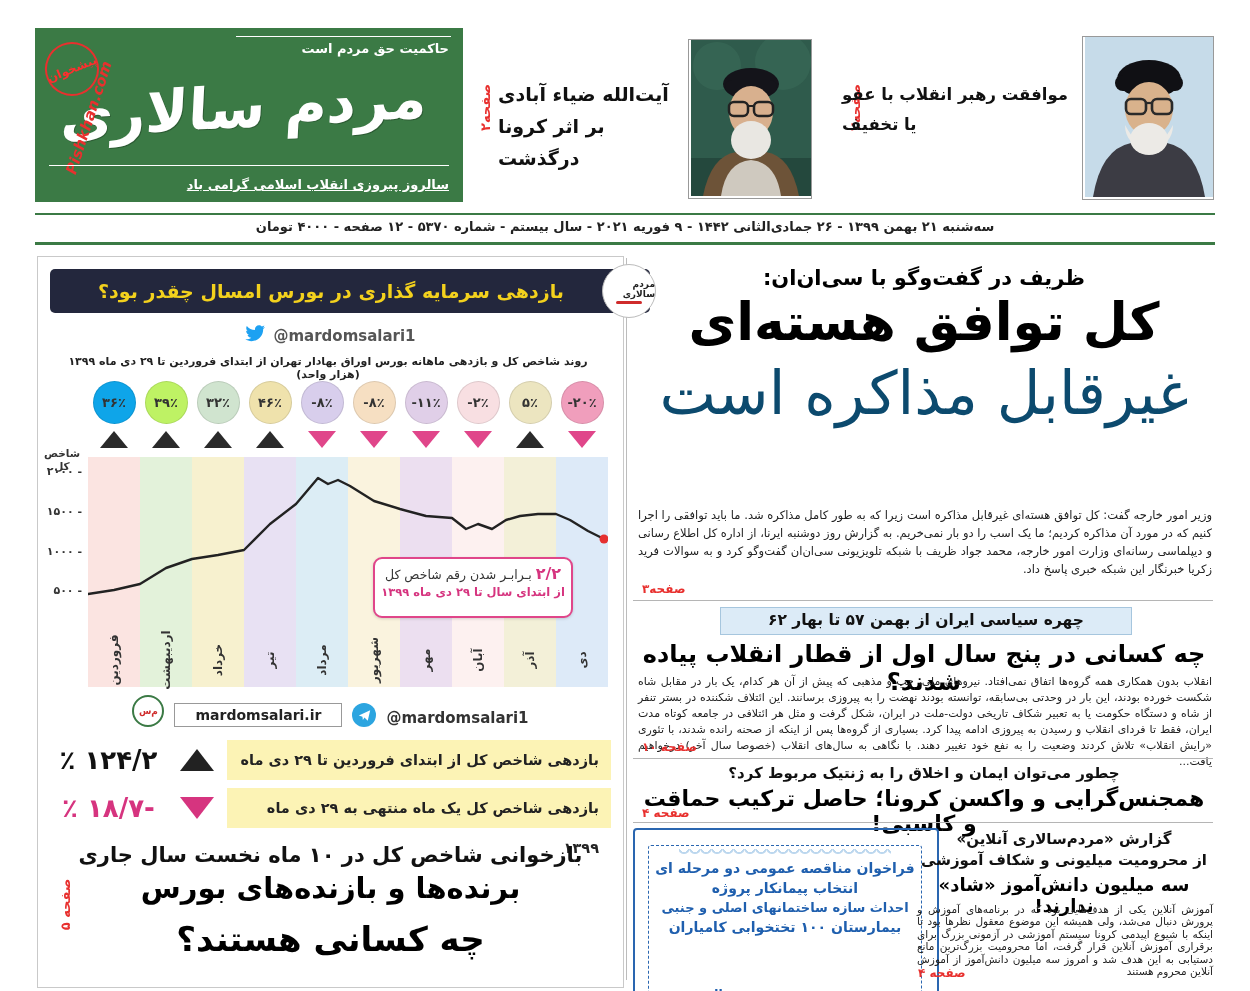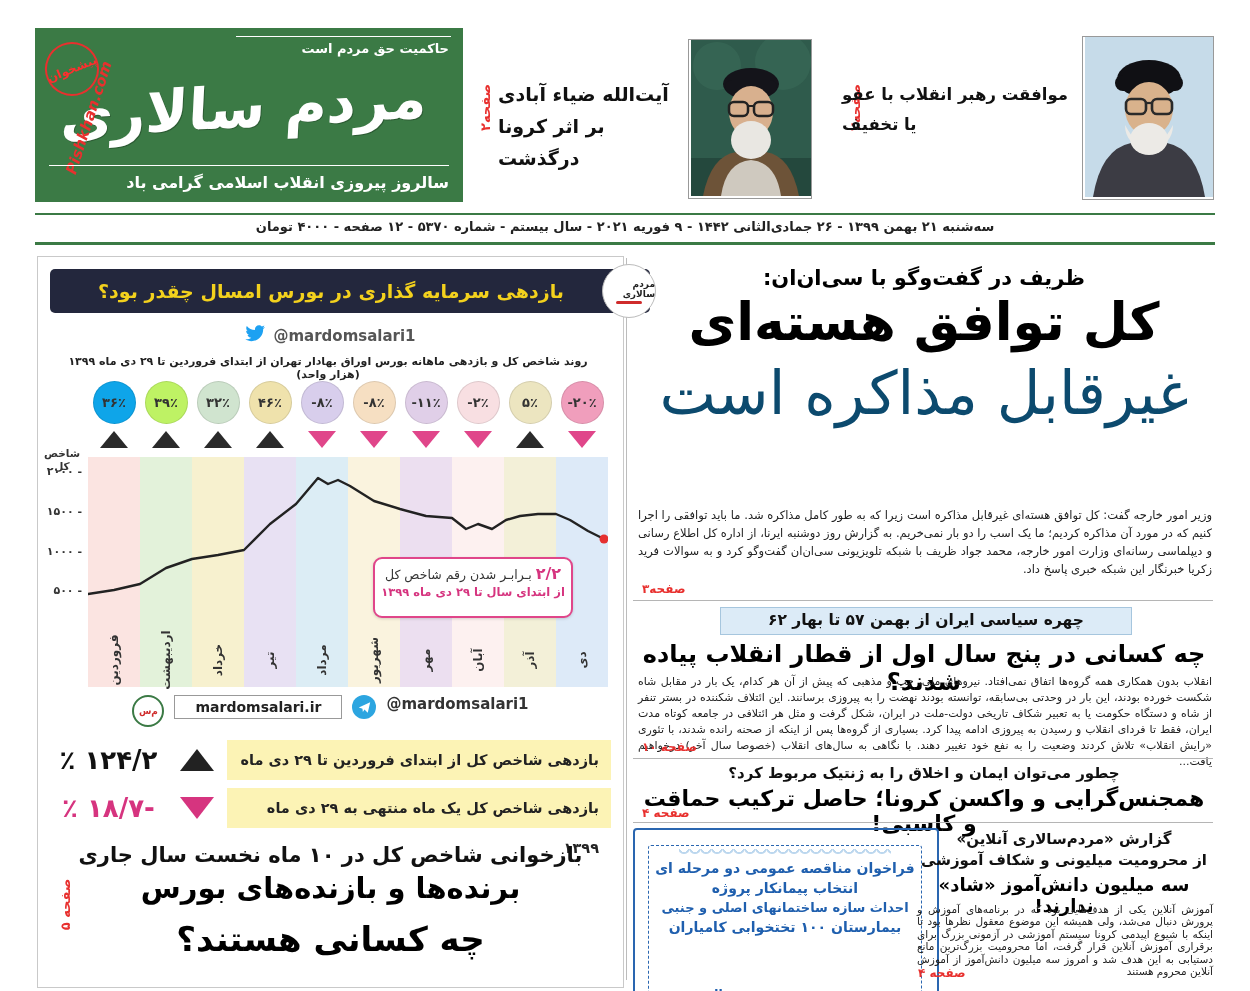--- a/index.html
+++ b/index.html
@@ -9,21 +9,21 @@
   .hpage{position:absolute;color:#e8302e;font-weight:bold;font-size:12px;white-space:nowrap;}
   .divider-h{position:absolute;background:#b5b5b5;height:1px;}
   .divider-v{position:absolute;background:#bcbcbc;width:1px;}
 
   
   #masthead{position:absolute;left:35px;top:28px;width:428px;height:174px;background:#3b7a45;color:#fff;}
   #mh-rule-top{position:absolute;right:12px;top:8px;width:215px;height:1px;background:#ffffff;}
   #mh-tagline-top{position:absolute;right:14px;top:13px;font-size:13px;font-weight:bold;}
   #mh-title{position:absolute;left:20px;right:30px;top:46px;text-align:center;font-size:57px;font-weight:bold;transform:rotate(-3deg) skewX(-6deg);letter-spacing:2px;text-shadow:1px 1px 0 rgba(0,0,0,.25);}
   #mh-rule-bottom{position:absolute;left:14px;right:14px;bottom:36px;height:1px;background:#ffffff;}
-  #mh-tagline-bottom{position:absolute;right:14px;bottom:10px;font-size:16px;font-weight:bold;}
+  #mh-tagline-bottom{position:absolute;right:14px;bottom:10px;font-size:13px;font-weight:bold;text-decoration:underline;}
   #mh-stamp{position:absolute;left:10px;top:14px;width:50px;height:50px;border:2px solid #e8302e;border-radius:50%;color:#ff2e2e;font-size:12px;font-weight:bold;display:flex;align-items:center;justify-content:center;transform:rotate(-22deg);}
   #mh-watermark{position:absolute;left:-26px;top:96px;width:150px;color:#e8302e;font-size:15px;font-weight:bold;font-style:italic;transform:rotate(-72deg);transform-origin:center;}
 
   
   .hd-headline{position:absolute;font-weight:bold;color:#111;}
   #obit-headline{left:498px;top:78px;width:188px;text-align:left;font-size:19px;line-height:32px;}
   #obit-photo{position:absolute;left:688px;top:39px;width:122px;height:158px;}
   #obit-page{left:462px;top:100px;}
   #leader-headline{left:842px;top:80px;width:238px;text-align:left;font-size:16.5px;line-height:30px;}
   #leader-photo{position:absolute;left:1082px;top:36px;width:130px;height:162px;}
@@ -58,21 +58,21 @@
   #chart-svg{position:absolute;left:50px;top:200px;}
   #ylab1{position:absolute;left:2px;top:190px;width:44px;text-align:center;font-size:10.5px;font-weight:bold;color:#333;}
   #ylab2{position:absolute;left:2px;top:203px;width:44px;text-align:center;font-size:10.5px;font-weight:bold;color:#333;}
   .ytick{position:absolute;left:0;width:44px;text-align:right;font-size:11px;font-weight:bold;color:#333;direction:ltr;}
   .ytick::after{content:" -";}
   #yt0{top:208px;} #yt1{top:248px;} #yt2{top:288px;} #yt3{top:327px;}
   #callout{position:absolute;left:335px;top:300px;width:196px;height:52px;background:#fff;border:2px solid #e0468a;border-radius:9px;text-align:center;padding-top:5px;box-shadow:0 1px 3px rgba(0,0,0,.15);}
   #callout .l1{font-size:12.5px;font-weight:normal;color:#333;}
   #callout .l1 b{color:#d6347f;font-size:16px;}
   #callout .l2{font-size:11.5px;font-weight:bold;color:#d6347f;margin-top:2px;}
-  #ig-footer{position:absolute;left:0;top:438px;width:100%;display:flex;direction:ltr;align-items:flex-start;justify-content:center;gap:10px;}
+  #ig-footer{position:absolute;left:0;top:438px;width:100%;display:flex;direction:ltr;align-items:flex-end;justify-content:center;gap:10px;}
   #ms-mini-logo{width:28px;height:28px;border:2px solid #3b7a45;border-radius:50%;display:flex;align-items:center;justify-content:center;color:#cf2b2b;font-size:9px;font-weight:bold;}
   #ms-site{border:1px solid #999;padding:3px 20px;font-size:14px;font-weight:bold;color:#222;direction:ltr;}
   .tg-circ{width:24px;height:24px;background:#2ca5e0;border-radius:50%;display:flex;align-items:center;justify-content:center;}
   #ig-handle2{font-size:15px;font-weight:bold;color:#333;direction:ltr;}
   .sumrow{position:absolute;left:12px;width:561px;height:42px;display:flex;align-items:center;}
   #sumrow1{top:482px;} #sumrow2{top:530px;}
   .sumlabel{background:#fcf3b5;height:40px;line-height:40px;width:372px;font-size:14.5px;font-weight:bold;color:#222;padding-right:12px;}
   .sumtri{width:60px;display:flex;justify-content:center;}
   .tri-up-lg{width:0;height:0;border-left:17px solid transparent;border-right:17px solid transparent;border-bottom:22px solid #222;}
   .tri-down-lg{width:0;height:0;border-left:17px solid transparent;border-right:17px solid transparent;border-top:22px solid #d6347f;}

